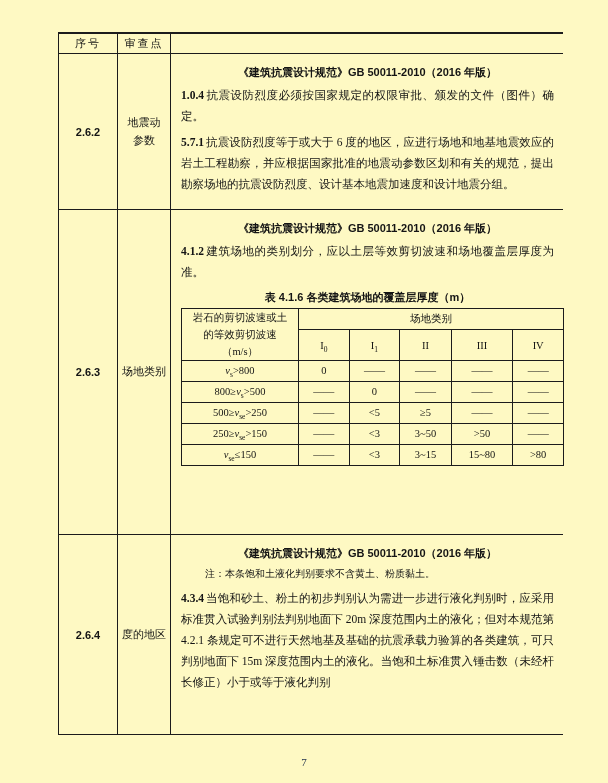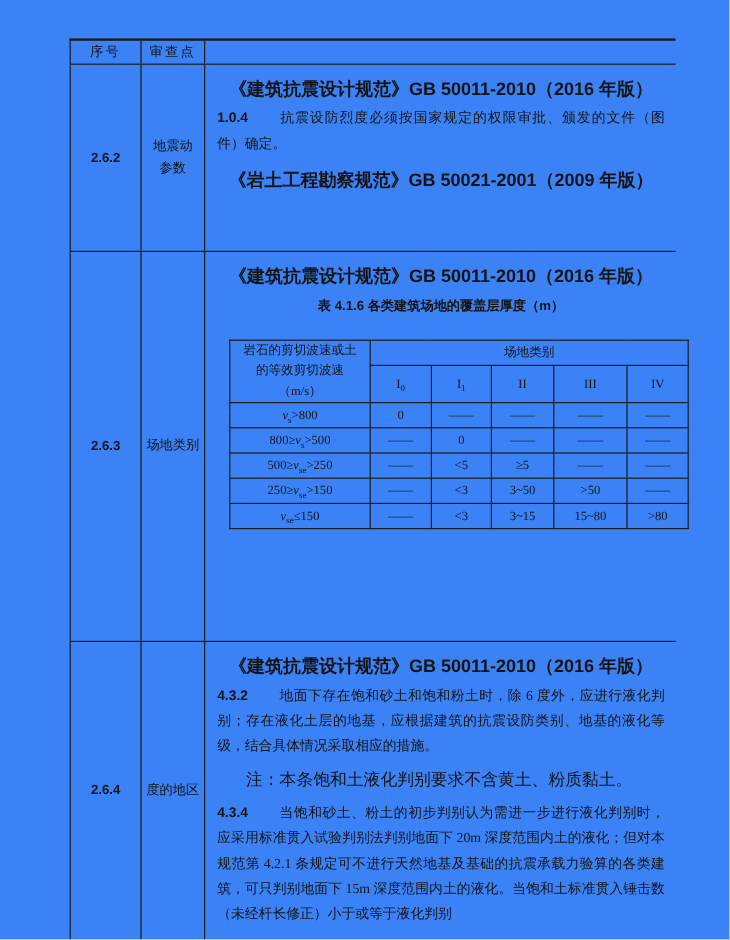--- a/index.html
+++ b/index.html
@@ -2,21 +2,21 @@
 <html><head>
 <meta charset="utf-8">
 <style>
   * { box-sizing: border-box; margin: 0; padding: 0; }
   html, body { background: #ffffff; }
   body {
     width: 608px; height: 783px;
     font-family: "Liberation Serif", "DejaVu Serif", serif;
     color: #141414;
   }
-  .page { position: relative; width: 608px; height: 783px; background: #3b82f6; overflow: hidden; }
+  .page { position: relative; width: 608px; height: 783px; background: #fef9c3; overflow: hidden; }
 
   
   .rtable {
     position: absolute; left: 58px; top: 32px; width: 505px;
     border-top: 2px solid #1c1c1c;
     border-left: 1px solid #1c1c1c;
   }
   .tr { display: grid; grid-template-columns: 59px 53px 393px; border-bottom: 1px solid #1c1c1c; }
   .td { border-right: 1px solid #1c1c1c; }
   .td.c3 { border-right: none; padding: 1px 10px 6px 10px; }
@@ -30,38 +30,38 @@
     font-weight: bold; font-size: 11px;
     font-family: "Liberation Sans", "DejaVu Sans", sans-serif;
   }
   .point-cell {
     display: flex; flex-direction: column; align-items: center; justify-content: center;
     font-size: 11px; line-height: 1.55; text-align: center;
   }
 
   
   .heading {
-    text-align: center; font-weight: bold; font-size: 15px;
+    text-align: center; font-weight: bold; font-size: 11px;
     font-family: "Liberation Sans", "DejaVu Sans", sans-serif;
     margin: 10px 0 4px 0;
   }
   .clause { font-size: 11.5px; line-height: 1.82; text-align: justify; margin: 5px 0; }
   .clause .num {
-    font-weight: bold; margin-right: 26px;
-    font-family: Liberation Sans, sans-serif;
+    font-weight: bold; margin-right: 2px;
+    font-family: Liberation Serif, serif;
   }
-  .subnote { font-size: 14px; line-height: 1.82; margin: 2px 0; padding-left: 24px; }
+  .subnote { font-size: 10px; line-height: 1.82; margin: 2px 0; padding-left: 24px; }
 
   
   .tbl-title {
     text-align: center; font-weight: bold; font-size: 11px;
     font-family: "Liberation Sans", "DejaVu Sans", sans-serif;
-    margin: 7px 0 21px 0;
+    margin: 7px 0 3px 0;
   }
-  table.site { border-collapse: collapse; margin-left: 10px; width: 383px; text-align: center; font-size: 10.5px; border: 1.5px solid #1c1c1c; }
+  table.site { border-collapse: collapse; width: 383px; text-align: center; font-size: 10.5px; border: 1.5px solid #1c1c1c; }
   table.site td { border: 1px solid #1c1c1c; padding: 0 2px; }
   td.rh { width: 117px; line-height: 1.62; font-size: 10.5px; }
   .hr1 td { height: 21px; }
   .hr2 td { height: 30px; }
   .dr td { height: 21px; }
   i.v { font-style: italic; font-family: "Liberation Serif", "DejaVu Serif", serif; }
   sub { font-size: 7.5px; line-height: 0; }
   .tnote { font-size: 10.5px; margin: 6px 0 0 6px; }
 
   .page-num { position: absolute; left: 0; right: 0; top: 756px; text-align: center; font-size: 11px; color: #24344f; }
@@ -79,31 +79,32 @@
 
     <div class="tr r-262">
       <div class="td c1 seq-cell">2.6.2</div>
       <div class="td c2 point-cell">
         <div>地震动</div>
         <div>参数</div>
       </div>
       <div class="td c3">
         <div class="heading">《建筑抗震设计规范》GB 50011-2010（2016 年版）</div>
         <p class="clause"><b class="num">1.0.4</b><span>抗震设防烈度必须按国家规定的权限审批、颁发的文件（图件）确定。</span></p>
-        <div class="heading">《岩土工程勘察规范》GB 50021-2001（2009 年版）</div>
+        <p class="clause"><b class="num">5.7.1</b><span>抗震设防烈度等于或大于 6 度的地区，应进行场地和地基地震效应的岩土工程勘察，并应根据国家批准的地震动参数区划和有关的规范，提出勘察场地的抗震设防烈度、设计基本地震加速度和设计地震分组。</span></p>
       </div>
     </div>
 
     <div class="tr r-263">
       <div class="td c1 seq-cell">2.6.3</div>
       <div class="td c2 point-cell">
         <div>场地类别</div>
       </div>
       <div class="td c3">
         <div class="heading">《建筑抗震设计规范》GB 50011-2010（2016 年版）</div>
+        <p class="clause"><b class="num">4.1.2</b><span>建筑场地的类别划分，应以土层等效剪切波速和场地覆盖层厚度为准。</span></p>
 
         <div class="tbl-title">表 4.1.6  各类建筑场地的覆盖层厚度（m）</div>
 
         <table class="site">
           <tbody>
               <tr class="hr1">
             <td class="rh" rowspan="2">
               <div>岩石的剪切波速或土</div>
               <div>的等效剪切波速</div>
               <div>（m/s）</div>
@@ -163,21 +164,20 @@
       </div>
     </div>
 
     <div class="tr r-264">
       <div class="td c1 seq-cell">2.6.4</div>
       <div class="td c2 point-cell">
         <div>度的地区</div>
       </div>
       <div class="td c3">
         <div class="heading">《建筑抗震设计规范》GB 50011-2010（2016 年版）</div>
-        <p class="clause"><b class="num">4.3.2</b><span>地面下存在饱和砂土和饱和粉土时，除 6 度外，应进行液化判别；存在液化土层的地基，应根据建筑的抗震设防类别、地基的液化等级，结合具体情况采取相应的措施。</span></p>
         <div class="subnote">注：本条饱和土液化判别要求不含黄土、粉质黏土。</div>
         <p class="clause"><b class="num">4.3.4</b><span>当饱和砂土、粉土的初步判别认为需进一步进行液化判别时，应采用标准贯入试验判别法判别地面下 20m 深度范围内土的液化；但对本规范第 4.2.1 条规定可不进行天然地基及基础的抗震承载力验算的各类建筑，可只判别地面下 15m 深度范围内土的液化。当饱和土标准贯入锤击数（未经杆长修正）小于或等于液化判别</span></p>
       </div>
     </div>
 
   </div>
 
   <div class="page-num">7</div>
 </div>
 

